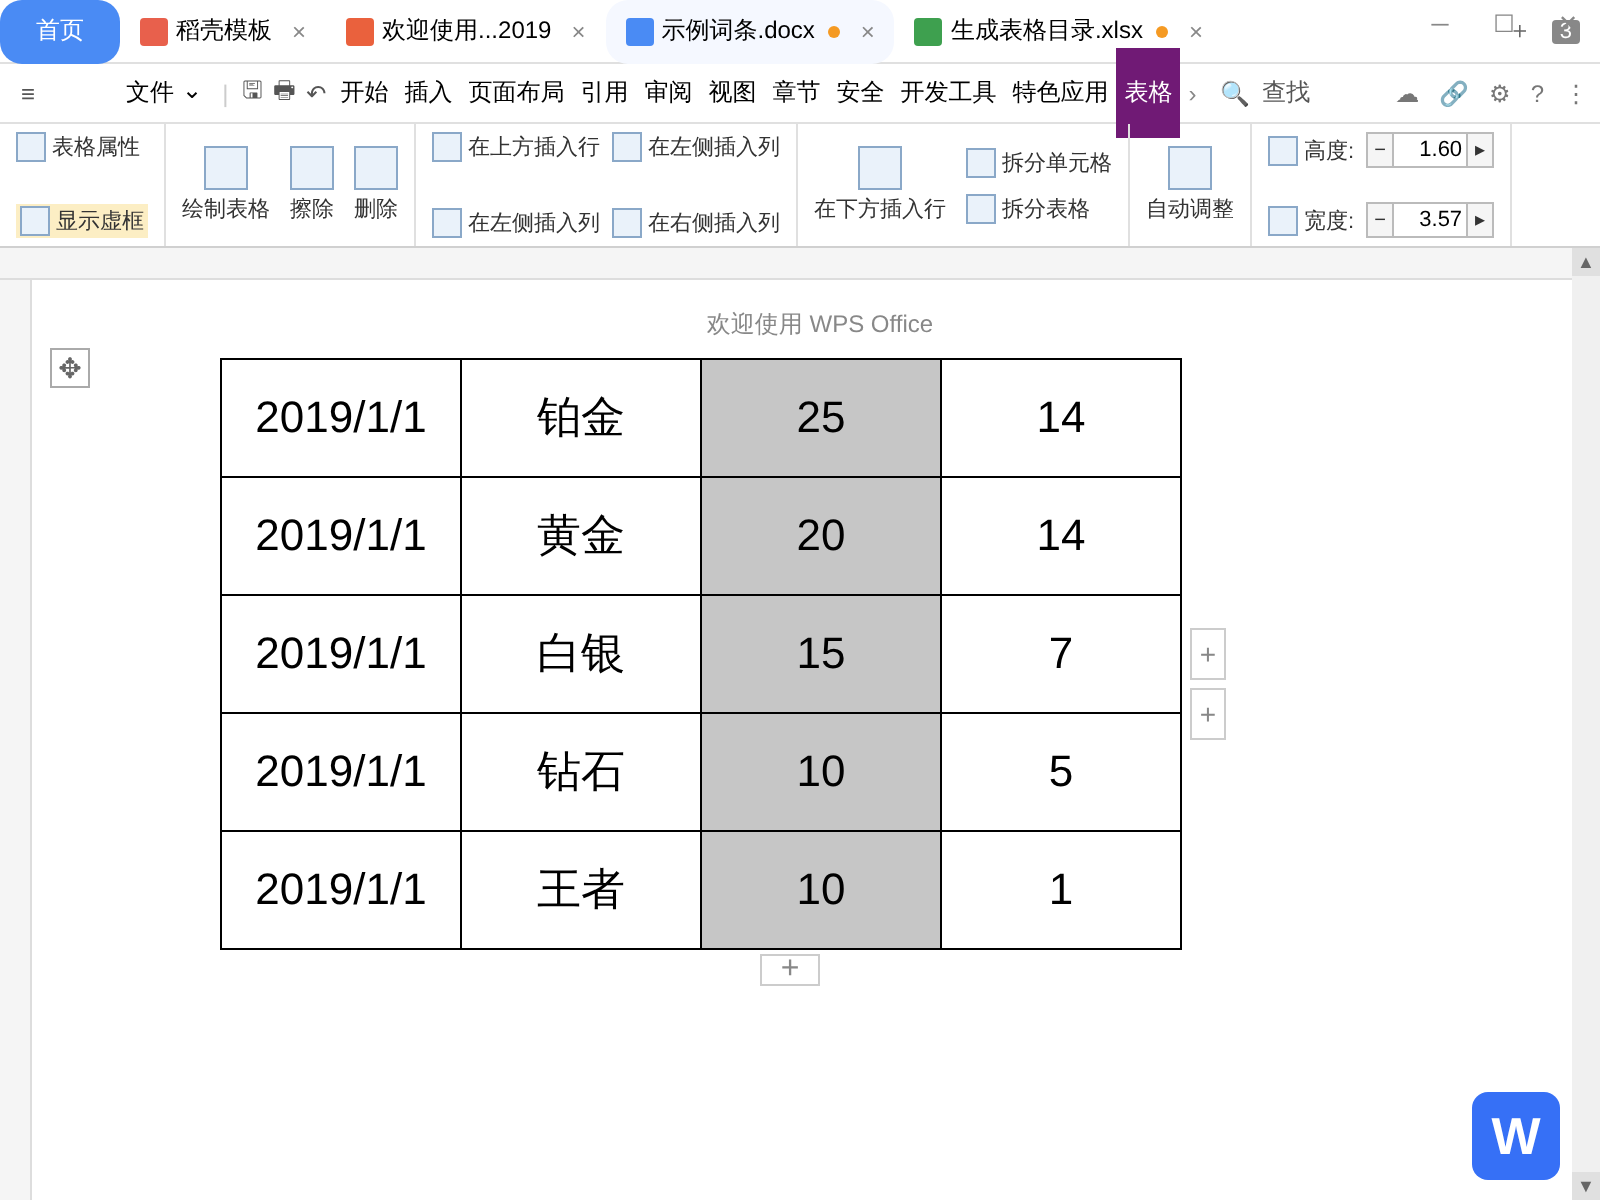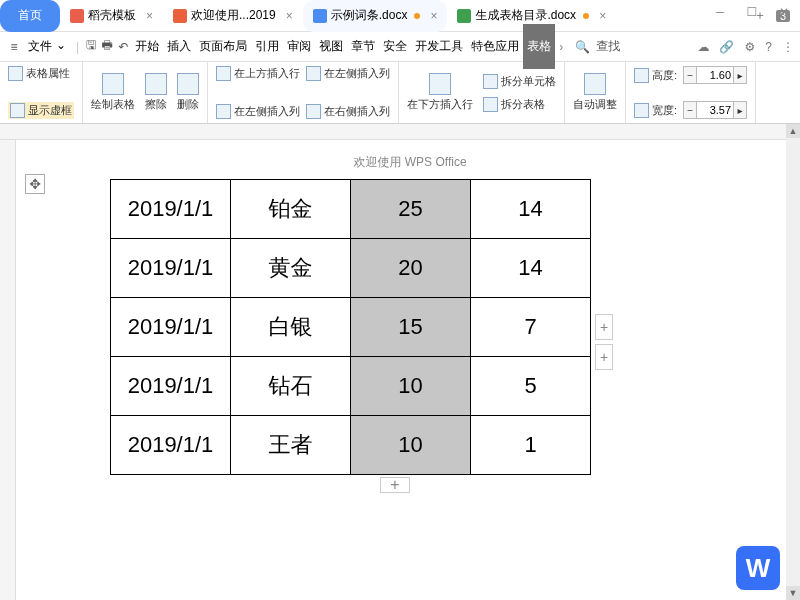--- a/index.html
+++ b/index.html
@@ -13,22 +13,22 @@
 .ico-p{background:#ea613d;}
 .ico-w{background:#4a8bf4;}
 .ico-s{background:#3ea04f;}
 .tab.active{background:#f5f8ff;}
 .addbar{margin-left:auto;display:flex;align-items:center;gap:10px;padding-right:10px;color:#666;}
 .num{background:#888;color:#fff;padding:0 4px;border-radius:2px;font-size:11px;}
 .winbtns{position:absolute;top:0;right:0;display:flex;}
 .winbtn{width:32px;height:24px;display:flex;align-items:center;justify-content:center;color:#888;font-size:12px;}
 .menubar{height:30px;display:flex;align-items:center;font-size:12px;border-bottom:1px solid #e0e0e0;padding:0 6px;gap:0;}
 .menubar .m{padding:0 4px;cursor:pointer;}
-.menubar .m.active{background:#737373;color:#fff;padding:14px 4px;}
-.file-btn{display:flex;align-items:flex-start;gap:4px;padding:0 6px;}
+.menubar .m.active{background:#701a75;color:#fff;padding:14px 4px;}
+.file-btn{display:flex;align-items:flex-start;gap:4px;padding:0 6px;margin-left:35px;}
 .menubar .sep{color:#ccc;margin:0 4px;}
 .arrow-r{color:#888;margin:0 4px;}
 .searchwrap{margin-left:8px;display:flex;align-items:center;gap:6px;color:#555;}
 .micon{width:16px;height:16px;display:inline-flex;align-items:center;justify-content:center;color:#555;}
 .ribbon{height:62px;border-bottom:1px solid #d0d0d0;display:flex;font-size:11px;color:#333;}
 .group{border-right:1px solid #e0e0e0;padding:4px 8px;display:flex;flex-direction:column;justify-content:space-between;}
 .group-row{display:flex;align-items:center;gap:6px;}
 .rbtn{display:flex;align-items:center;gap:3px;cursor:pointer;white-space:nowrap;}
 .rbtn .ic{width:15px;height:15px;border:1px solid #8aa8c8;background:#eaf2fa;}
 .rbtn.big{flex-direction:column;gap:2px;align-items:center;}
@@ -79,21 +79,21 @@
       <span class="x">×</span>
     </div>
   <div class="tab active">
       <span class="tab-icon ico-w"></span>
       <span>示例词条.docx</span>
       <span class="tab-dot"></span>
       <span class="x">×</span>
     </div>
   <div class="tab">
       <span class="tab-icon ico-s"></span>
-      <span>生成表格目录.docx</span>
+      <span>生成表格目录.xlsx</span>
       <span class="tab-dot"></span>
       <span class="x">×</span>
     </div>
   <div class="addbar">
     <span>＋</span>
     <span class="num">3</span>
   </div>
 </div>
 
 <div class="menubar">

